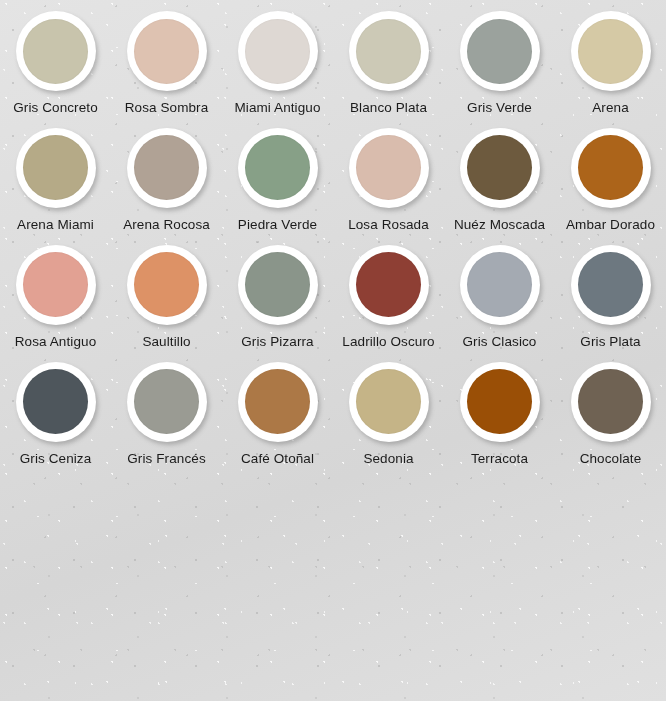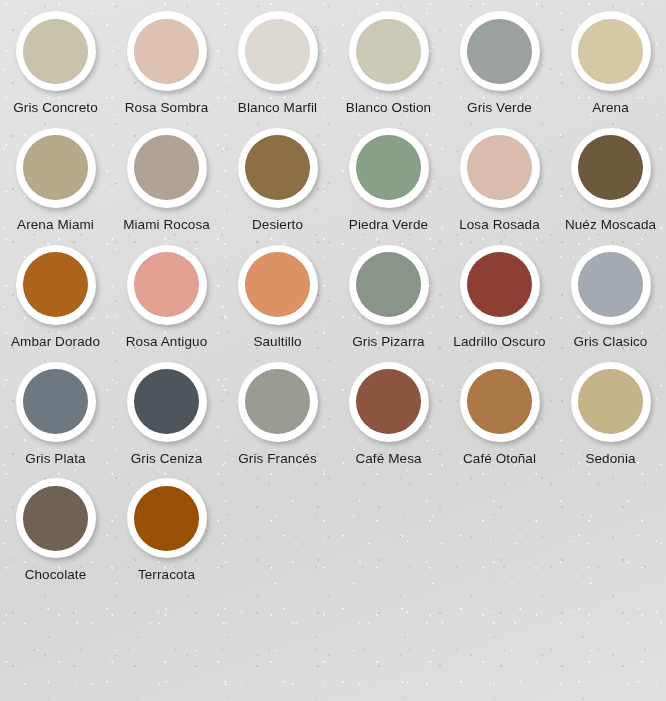--- a/index.html
+++ b/index.html
@@ -94,27 +94,27 @@
     <div class="swatch-cell">
       <div class="disc-wrap">
         <div class="disc" style="background-color: rgb(222, 194, 177);"></div>
       </div>
       <div class="swatch-label">Rosa Sombra</div>
     </div>
     <div class="swatch-cell">
       <div class="disc-wrap">
         <div class="disc" style="background-color: rgb(222, 216, 211);"></div>
       </div>
-      <div class="swatch-label">Blanco Marfil</div>
+      <div class="swatch-label">Miami Antiguo</div>
     </div>
     <div class="swatch-cell">
       <div class="disc-wrap">
         <div class="disc" style="background-color: rgb(204, 201, 182);"></div>
       </div>
-      <div class="swatch-label">Blanco Ostion</div>
+      <div class="swatch-label">Blanco Plata</div>
     </div>
     <div class="swatch-cell">
       <div class="disc-wrap">
         <div class="disc" style="background-color: rgb(155, 162, 157);"></div>
       </div>
       <div class="swatch-label">Gris Verde</div>
     </div>
     <div class="swatch-cell">
       <div class="disc-wrap">
         <div class="disc" style="background-color: rgb(213, 201, 165);"></div>
@@ -124,27 +124,21 @@
     <div class="swatch-cell">
       <div class="disc-wrap">
         <div class="disc" style="background-color: rgb(181, 170, 135);"></div>
       </div>
       <div class="swatch-label">Arena Miami</div>
     </div>
     <div class="swatch-cell">
       <div class="disc-wrap">
         <div class="disc" style="background-color: rgb(176, 162, 149);"></div>
       </div>
-      <div class="swatch-label">Miami Rocosa</div>
-    </div>
-    <div class="swatch-cell">
-      <div class="disc-wrap">
-        <div class="disc" style="background-color: rgb(141, 111, 69);"></div>
-      </div>
-      <div class="swatch-label">Desierto</div>
+      <div class="swatch-label">Arena Rocosa</div>
     </div>
     <div class="swatch-cell">
       <div class="disc-wrap">
         <div class="disc" style="background-color: rgb(135, 160, 135);"></div>
       </div>
       <div class="swatch-label">Piedra Verde</div>
     </div>
     <div class="swatch-cell">
       <div class="disc-wrap">
         <div class="disc" style="background-color: rgb(217, 188, 173);"></div>
@@ -206,41 +200,35 @@
       <div class="swatch-label">Gris Ceniza</div>
     </div>
     <div class="swatch-cell">
       <div class="disc-wrap">
         <div class="disc" style="background-color: rgb(154, 155, 147);"></div>
       </div>
       <div class="swatch-label">Gris Francés</div>
     </div>
     <div class="swatch-cell">
       <div class="disc-wrap">
-        <div class="disc" style="background-color: rgb(141, 84, 64);"></div>
-      </div>
-      <div class="swatch-label">Café Mesa</div>
-    </div>
-    <div class="swatch-cell">
-      <div class="disc-wrap">
         <div class="disc" style="background-color: rgb(172, 120, 70);"></div>
       </div>
       <div class="swatch-label">Café Otoñal</div>
     </div>
     <div class="swatch-cell">
       <div class="disc-wrap">
         <div class="disc" style="background-color: rgb(197, 180, 135);"></div>
       </div>
       <div class="swatch-label">Sedonia</div>
     </div>
     <div class="swatch-cell">
       <div class="disc-wrap">
+        <div class="disc" style="background-color: rgb(154, 79, 6);"></div>
+      </div>
+      <div class="swatch-label">Terracota</div>
+    </div>
+    <div class="swatch-cell">
+      <div class="disc-wrap">
         <div class="disc" style="background-color: rgb(111, 98, 83);"></div>
       </div>
       <div class="swatch-label">Chocolate</div>
-    </div>
-    <div class="swatch-cell">
-      <div class="disc-wrap">
-        <div class="disc" style="background-color: rgb(154, 79, 6);"></div>
-      </div>
-      <div class="swatch-label">Terracota</div>
     </div>
   </div>
 
 </body></html>

